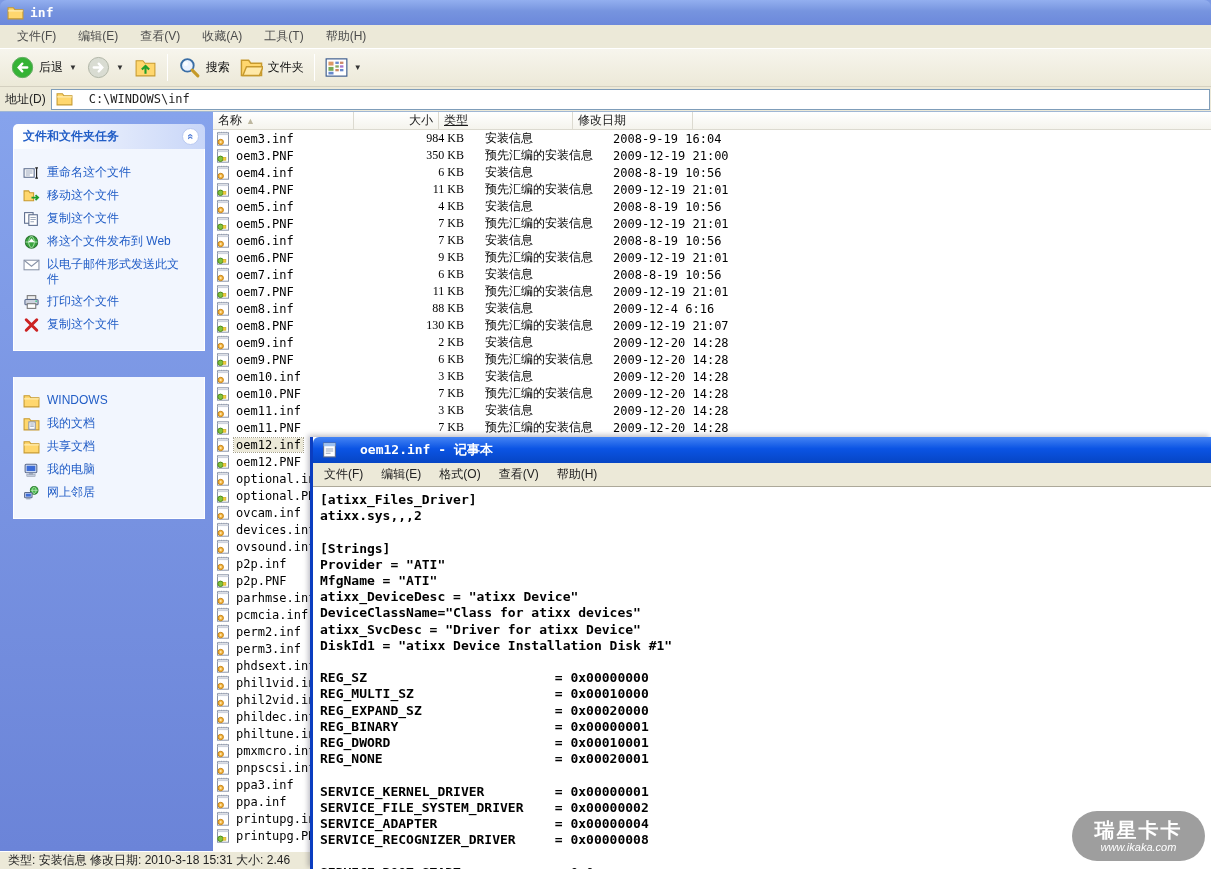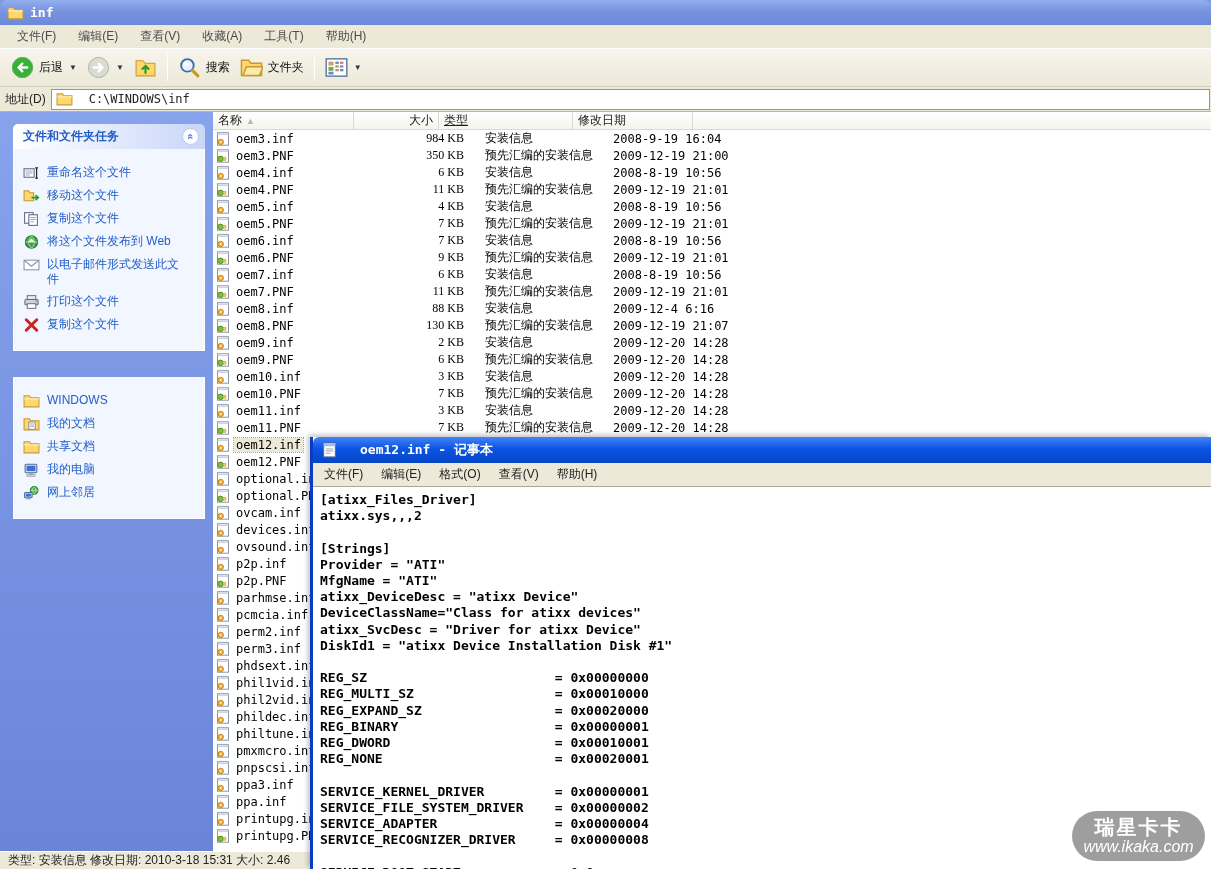--- a/index.html
+++ b/index.html
@@ -75,21 +75,21 @@
   .np-menu span{padding:3px 9px;}
   .np-body{flex:1;background:#fff;padding:5px 0 0 7px;overflow:hidden;}
   .np-body pre{margin:0;font-family:"DejaVu Sans Mono","Liberation Mono",monospace;
     font-weight:bold;font-size:13px;line-height:16.2px;color:#000;}
 
   
   .watermark{position:absolute;right:6px;bottom:8px;width:133px;height:50px;z-index:9;
     background:rgba(148,148,148,.9);border-radius:25px;color:#fff;text-align:center;
     display:flex;flex-direction:column;justify-content:center;line-height:1.1;}
   .wm-brand{font-size:20px;font-weight:bold;letter-spacing:2px;}
-  .wm-url{font-size:16px;font-style:italic;}
+  .wm-url{font-size:11px;font-style:italic;}
   svg{width:100%;height:100%;display:block;}
 </style>
 </head>
 <body>
 
 <div class="stage">
 
   <div class="explorer">
 
     <div class="titlebar">

